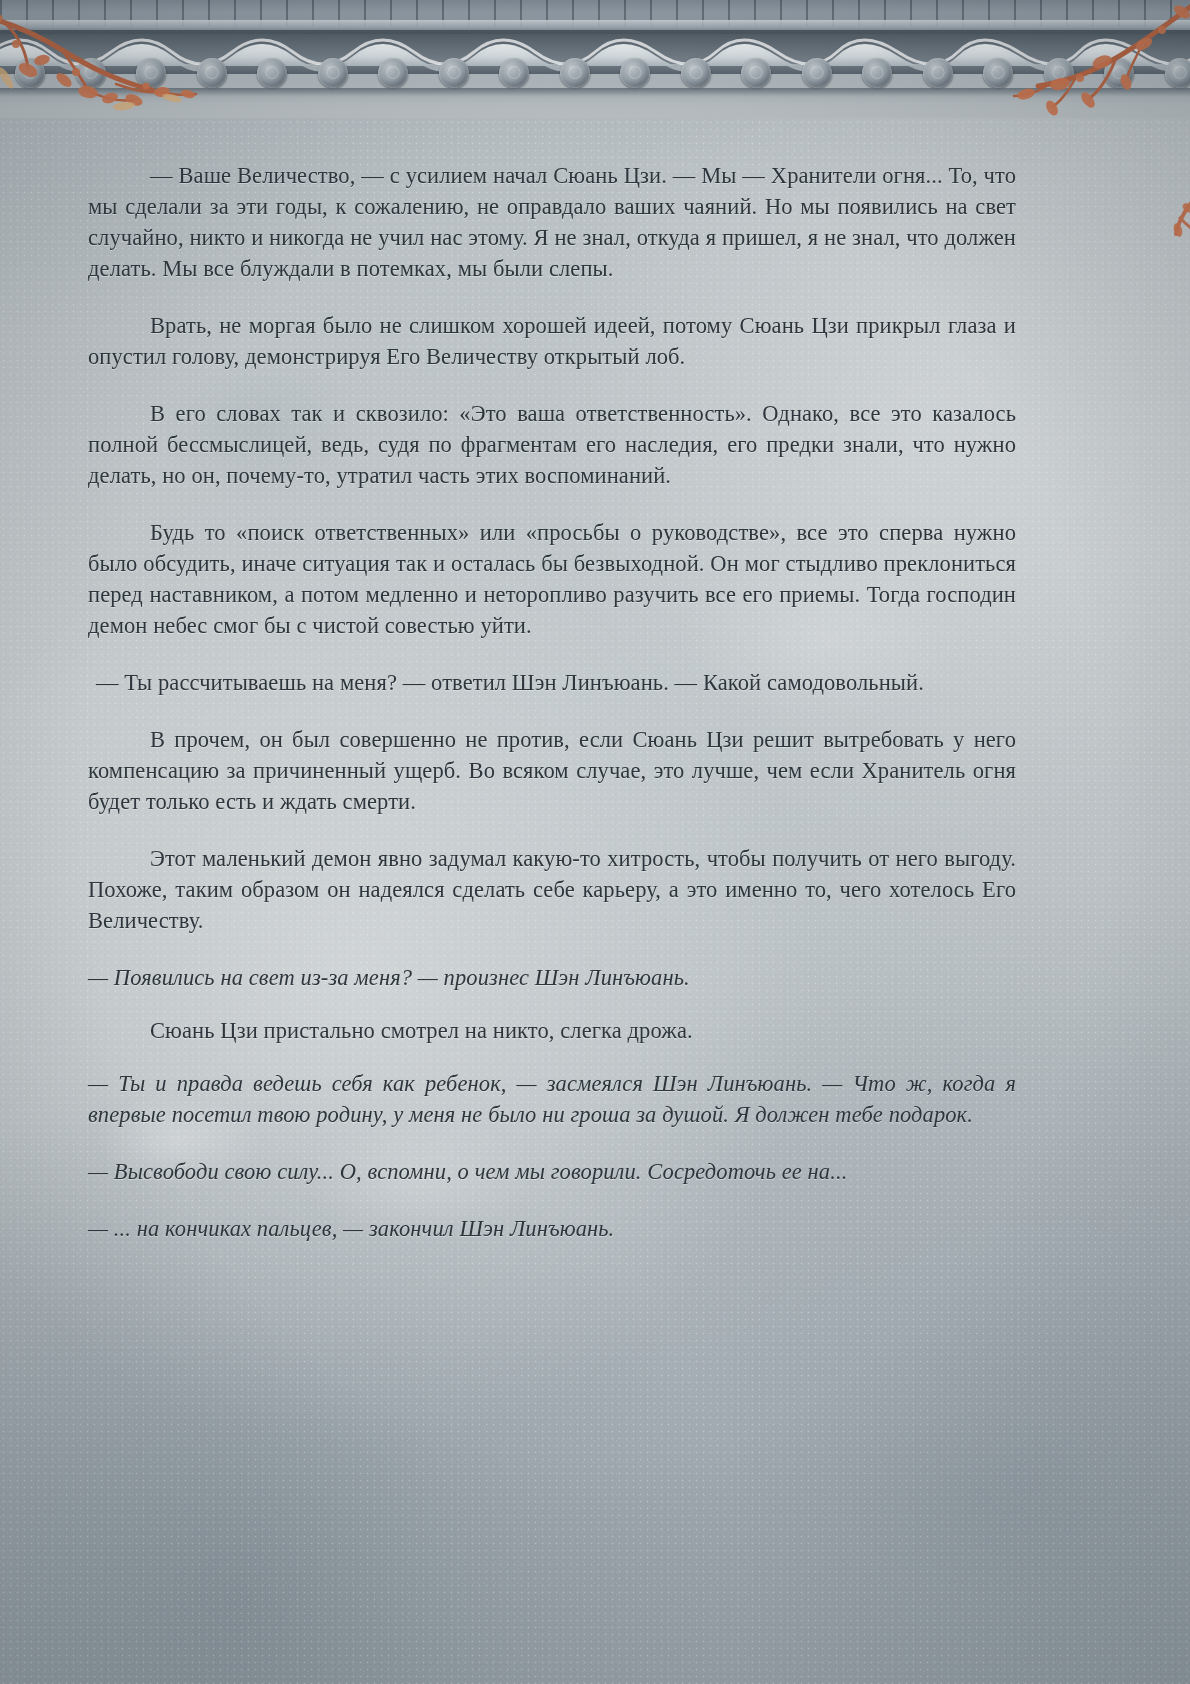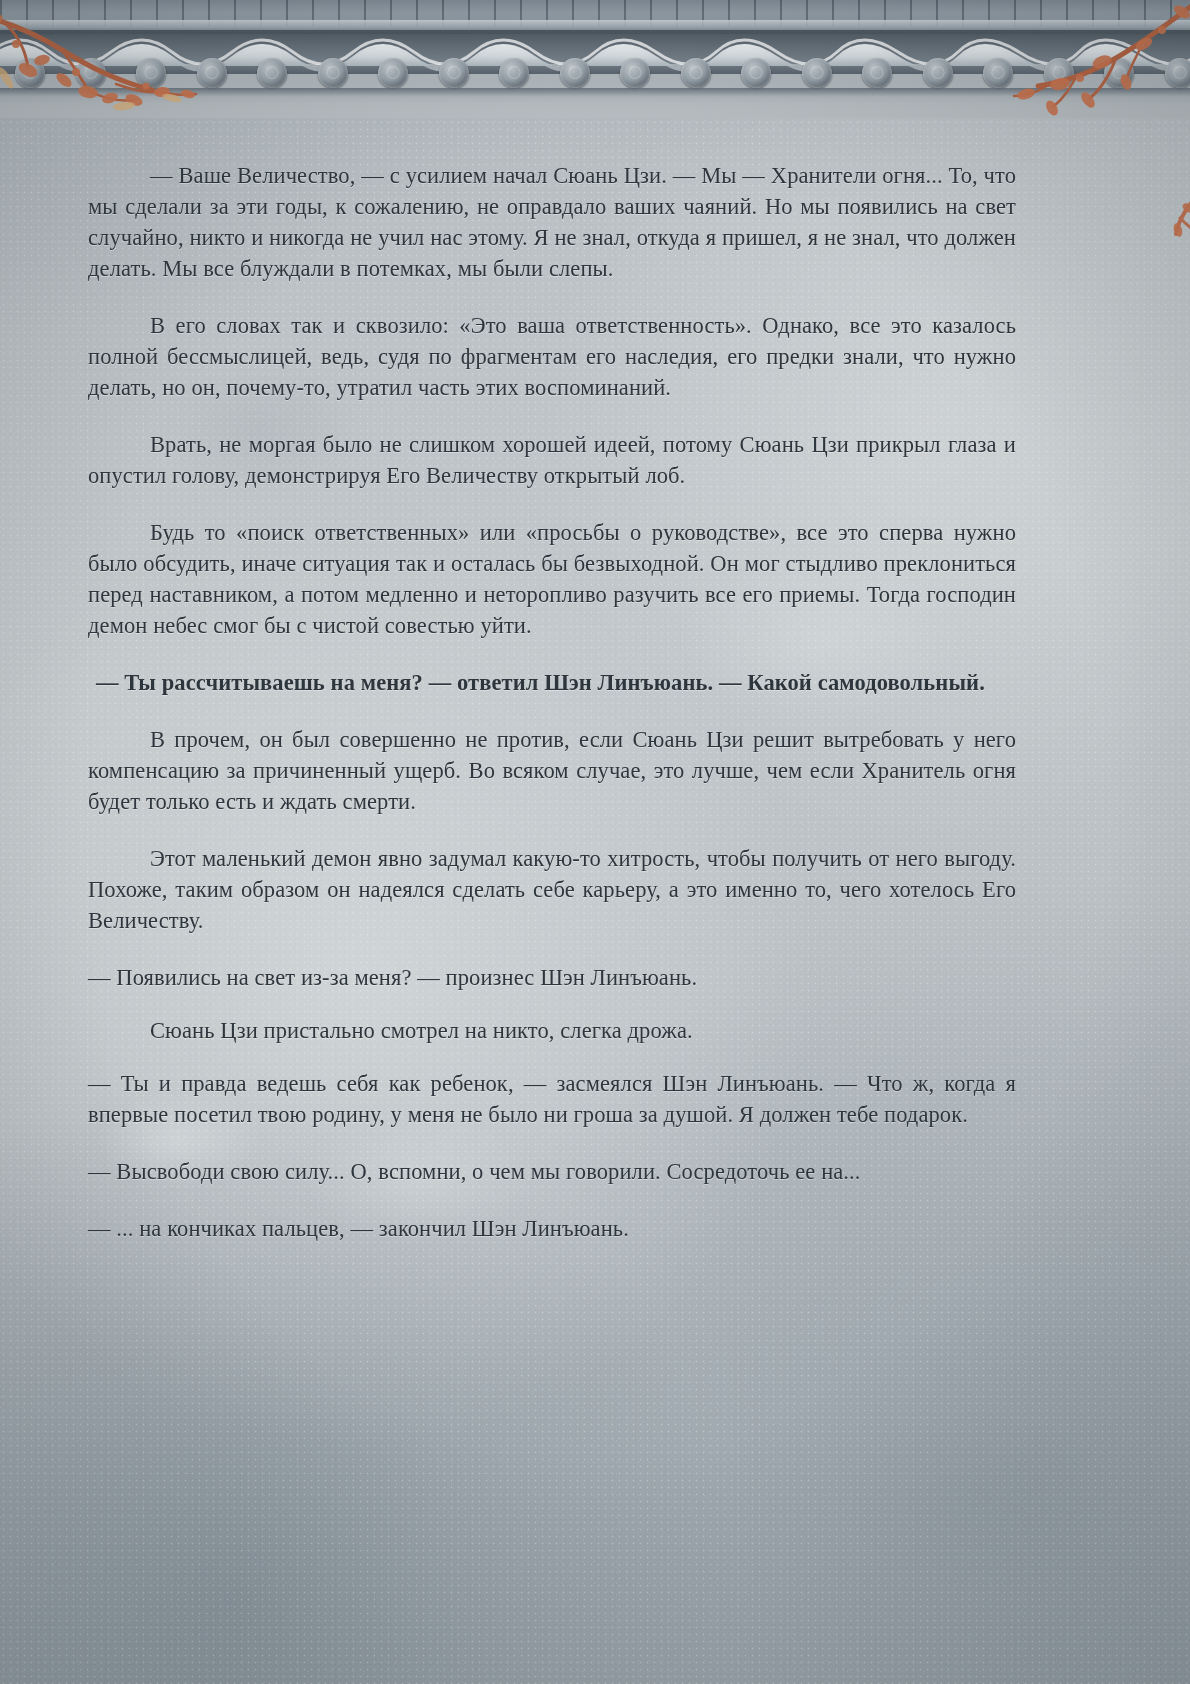--- a/index.html
+++ b/index.html
@@ -137,22 +137,22 @@
     margin:0 0 26px 0;
     text-align:justify;
     text-justify:inter-word;
     font-size:22.5px;
     line-height:31px;
     color:#2e363d;
     letter-spacing:.1px;
     text-shadow:0 1px 0 rgba(255,255,255,.35);
   }
   p.indent{ text-indent:62px; }
-  p.dialog{ text-indent:8px;font-weight:bold; }
-  p.dialog-flush{ text-indent:0; }
+  p.dialog{ text-indent:8px; }
+  p.dialog-flush{ text-indent:0;font-style:italic; }
   p.tight{ margin-bottom:22px; }
   p:last-child{ margin-bottom:0; }
 </style>
 </head>
 <body>
 
 <div id="page">
   <div id="grain"></div>
   <div id="blotches"></div>
 
@@ -268,22 +268,22 @@
     <g fill="#c8724c" opacity=".9">
       <ellipse cx="24" cy="34" rx="7" ry="4" transform="rotate(72 24 34)"></ellipse>
       <ellipse cx="34" cy="12" rx="6" ry="4" transform="rotate(34 34 12)"></ellipse>
     </g>
   </svg>
 
   <div id="vignette"></div>
 
   <article id="content">
     <p class="indent">— Ваше Величество, — с усилием начал Сюань Цзи. — Мы — Хранители огня... То, что мы сделали за эти годы, к сожалению, не оправдало ваших чаяний. Но мы появились на свет случайно, никто и никогда не учил нас этому. Я не знал, откуда я пришел, я не знал, что должен делать. Мы все блуждали в потемках, мы были слепы.</p>
+    <p class="indent">Врать, не моргая было не слишком хорошей идеей, потому Сюань Цзи прикрыл глаза и опустил голову, демонстрируя Его Величеству открытый лоб.</p>
     <p class="indent">В его словах так и сквозило: «Это ваша ответственность». Однако, все это казалось полной бессмыслицей, ведь, судя по фрагментам его наследия, его предки знали, что нужно делать, но он, почему-то, утратил часть этих воспоминаний.</p>
-    <p class="indent">Врать, не моргая было не слишком хорошей идеей, потому Сюань Цзи прикрыл глаза и опустил голову, демонстрируя Его Величеству открытый лоб.</p>
     <p class="indent">Будь то «поиск ответственных» или «просьбы о руководстве», все это сперва нужно было обсудить, иначе ситуация так и осталась бы безвыходной. Он мог стыдливо преклониться перед наставником, а потом медленно и неторопливо разучить все его приемы. Тогда господин демон небес смог бы с чистой совестью уйти.</p>
     <p class="dialog">— Ты рассчитываешь на меня? — ответил Шэн Линъюань. — Какой самодовольный.</p>
     <p class="indent">В прочем, он был совершенно не против, если Сюань Цзи решит вытребовать у него компенсацию за причиненный ущерб. Во всяком случае, это лучше, чем если Хранитель огня будет только есть и ждать смерти.</p>
     <p class="indent">Этот маленький демон явно задумал какую-то хитрость, чтобы получить от него выгоду. Похоже, таким образом он надеялся сделать себе карьеру, а это именно то, чего хотелось Его Величеству.</p>
     <p class="dialog-flush tight">— Появились на свет из-за меня? — произнес Шэн Линъюань.</p>
     <p class="indent tight">Сюань Цзи пристально смотрел на никто, слегка дрожа.</p>
     <p class="dialog-flush">— Ты и правда ведешь себя как ребенок, — засмеялся Шэн Линъюань. — Что ж, когда я впервые посетил твою родину, у меня не было ни гроша за душой. Я должен тебе подарок.</p>
     <p class="dialog-flush">— Высвободи свою силу... О, вспомни, о чем мы говорили. Сосредоточь ее на...</p>
     <p class="dialog-flush">— ... на кончиках пальцев, — закончил Шэн Линъюань.</p>
   </article>

